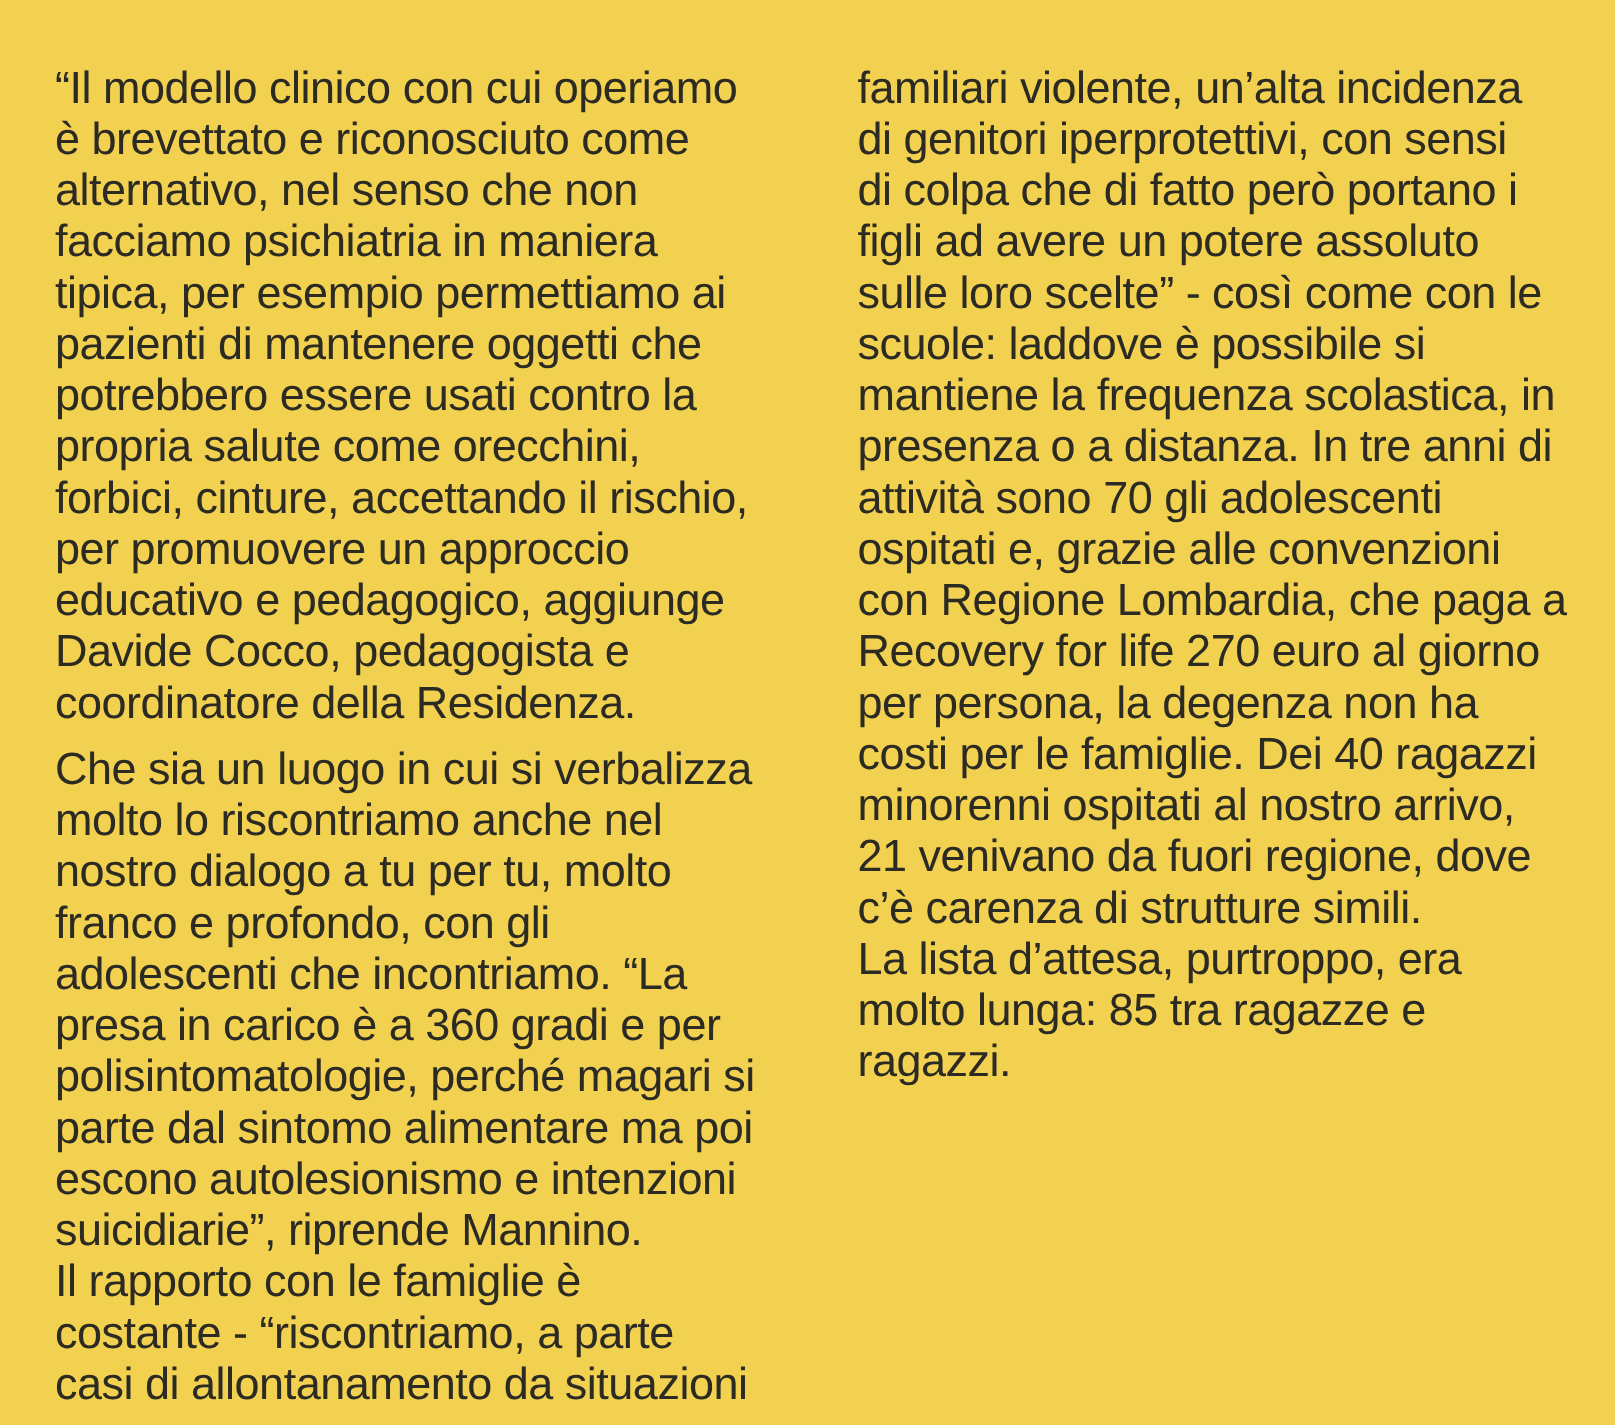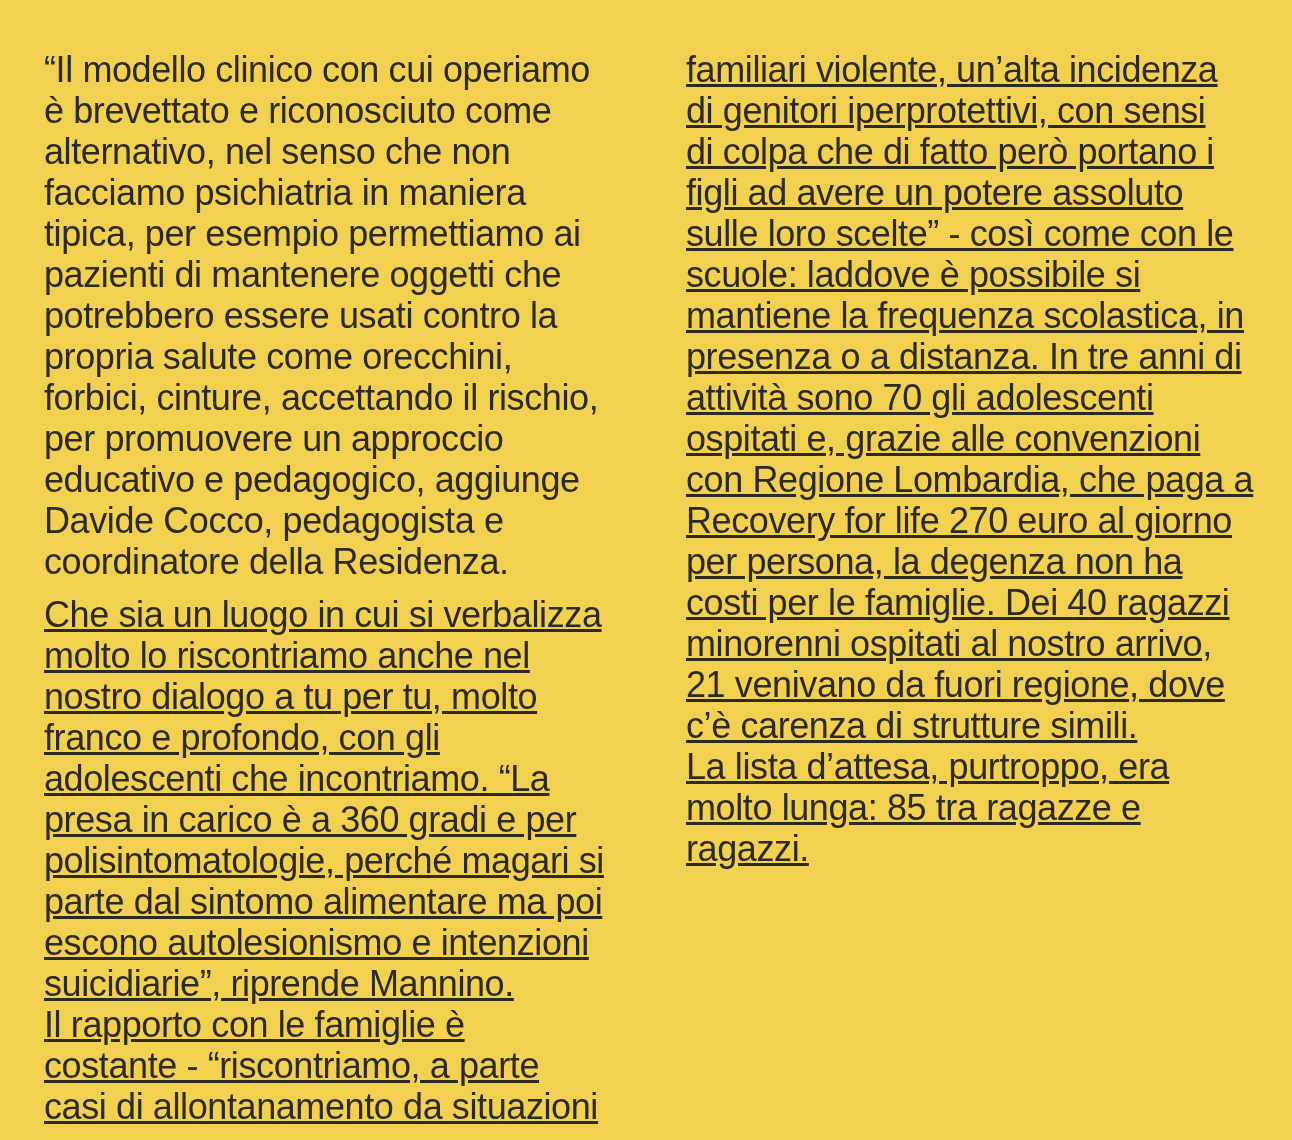--- a/index.html
+++ b/index.html
@@ -31,21 +31,20 @@
   .column-right {
     left: 686px;
     width: 585px;
   }
   .column p {
     margin: 0 0 12px 0;
     white-space: pre-line; 
   }
   .column p:last-child {
     margin-bottom: 0;
-    text-decoration: underline;
   }
 </style>
 </head>
 <body>
 
 <div class="page">
   <div class="column column-left">
     <p>“Il modello clinico con cui operiamo
 è brevettato e riconosciuto come
 alternativo, nel senso che non

